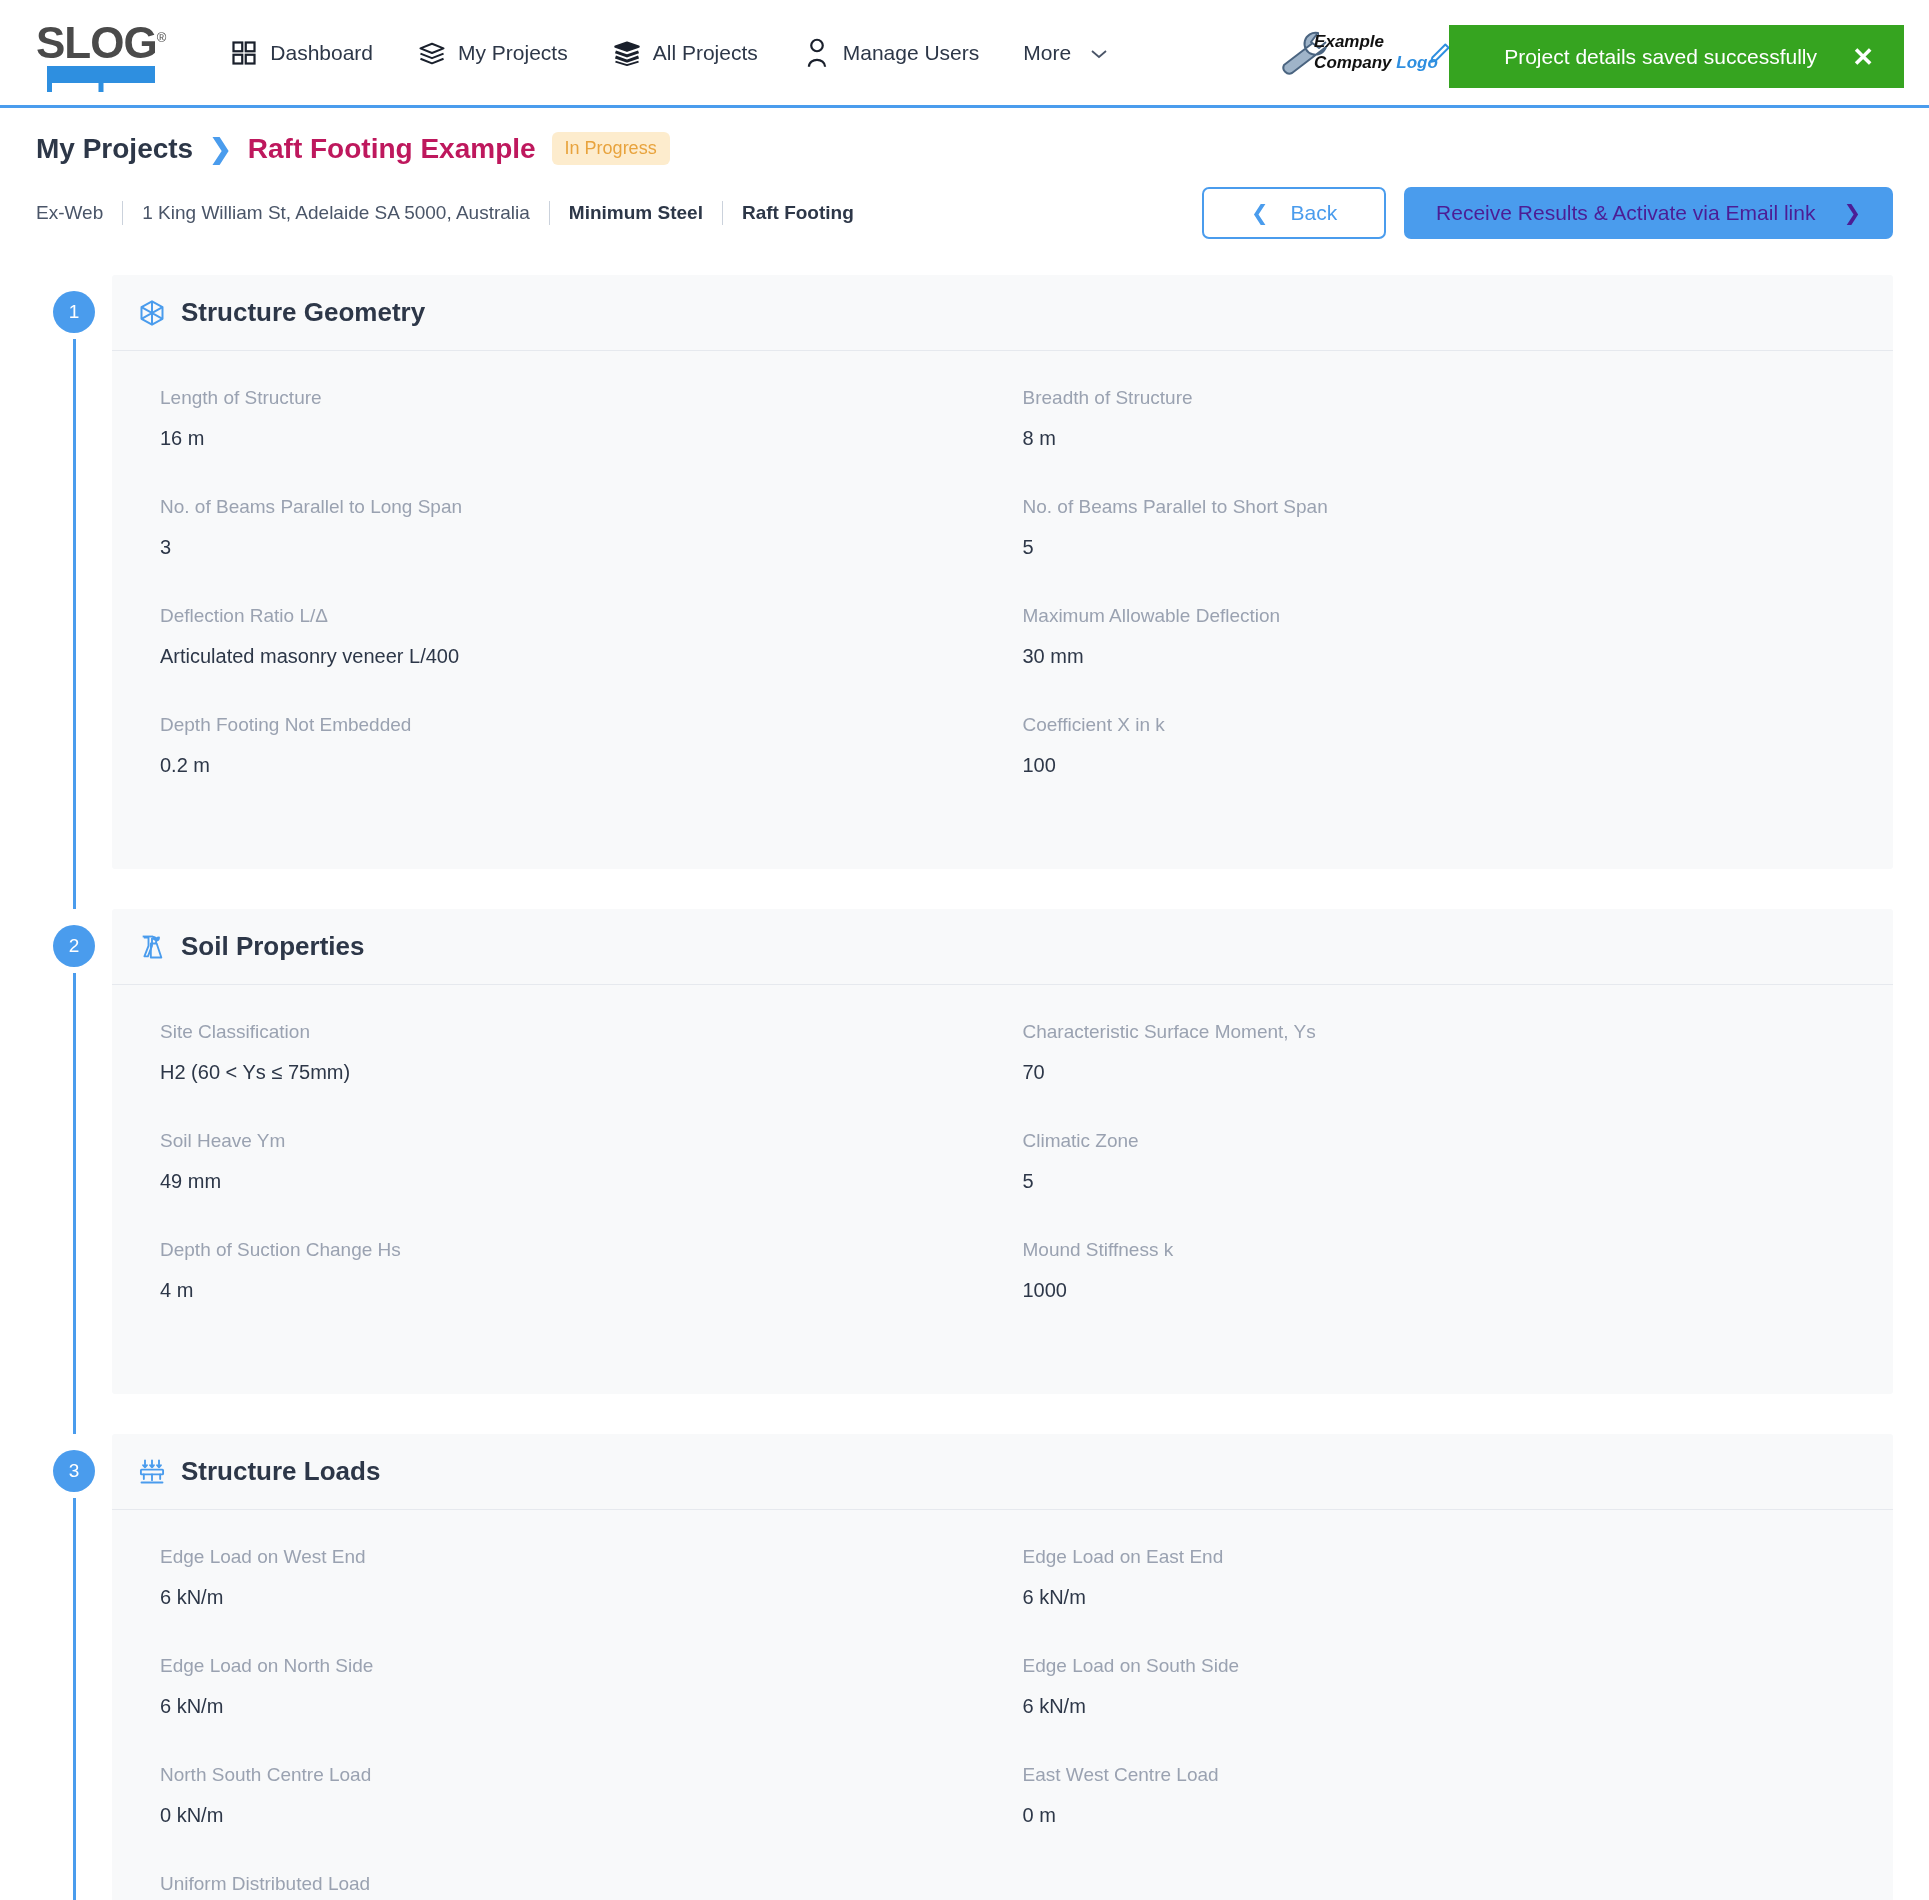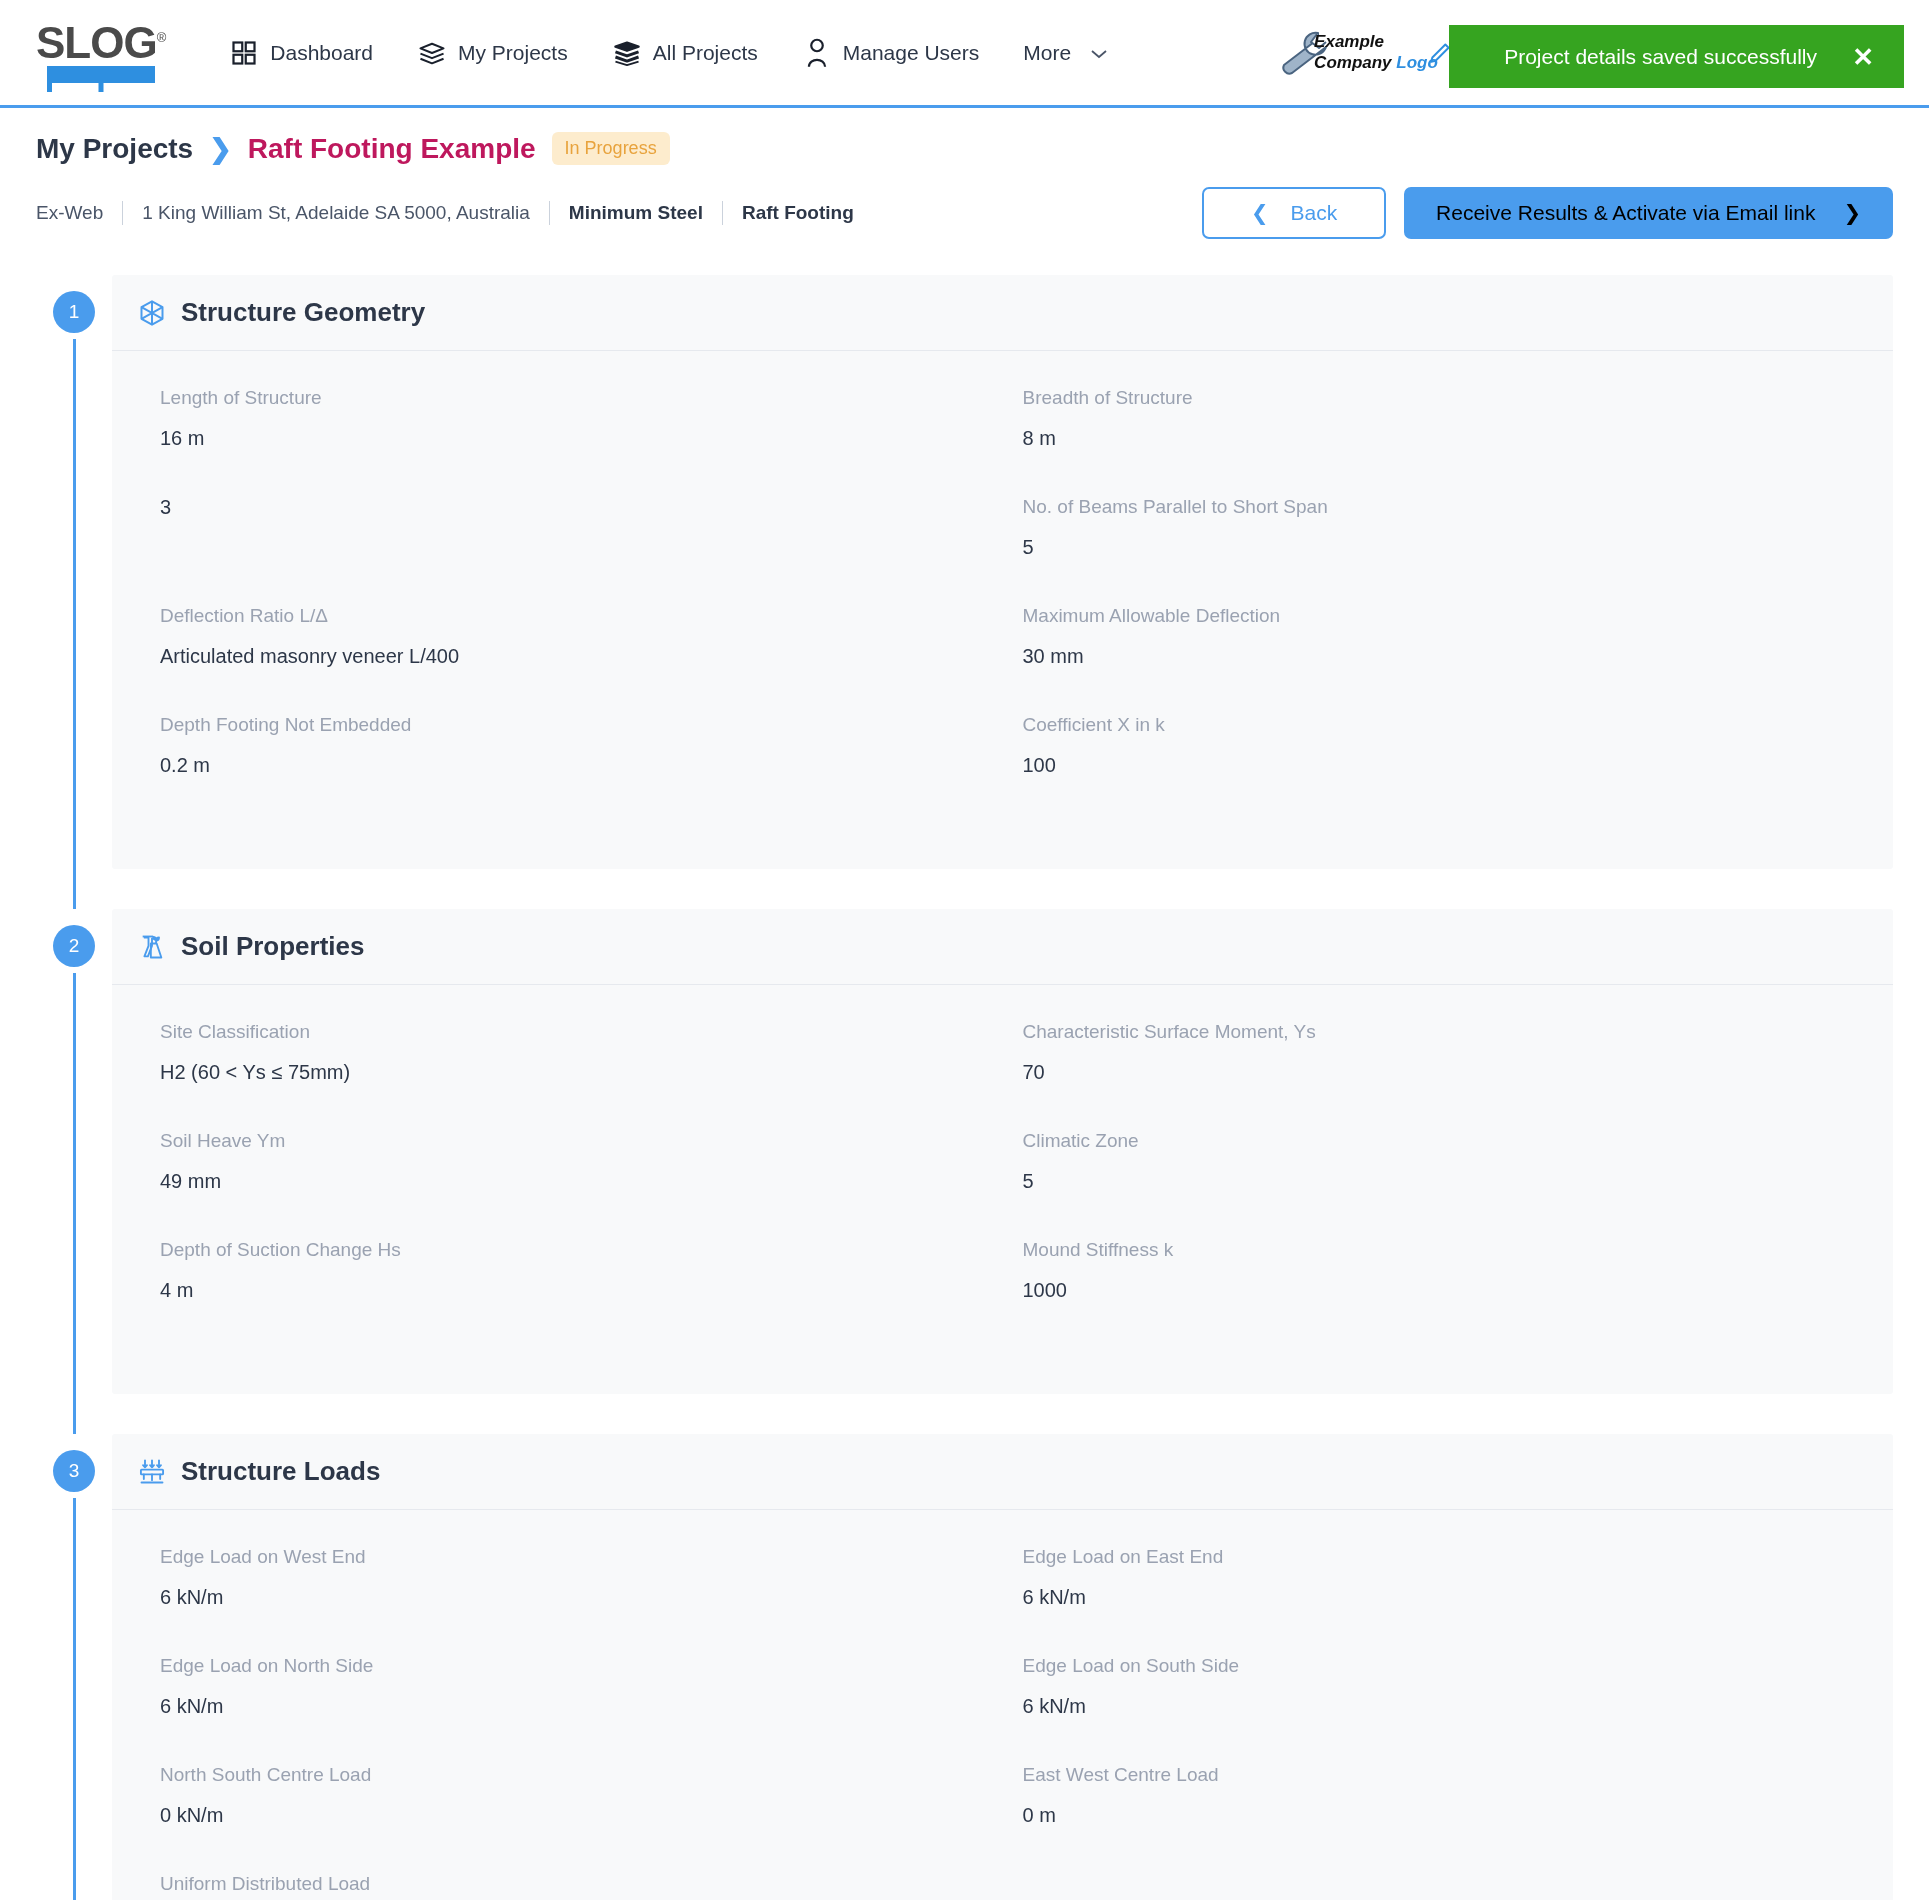--- a/index.html
+++ b/index.html
@@ -130,21 +130,21 @@
   .sc-div { width: 1px; height: 24px; background: #cbd2dc; }
 
   .actions { margin-left: auto; display: flex; align-items: center; gap: 18px; }
   .btn-back {
     width: 184px; height: 52px; border: 2px solid #4a9ced; border-radius: 7px;
     background: #fff; color: #4a9ced; font-size: 21px;
     display: flex; align-items: center; justify-content: center; gap: 22px; cursor: pointer;
     font-family: "Liberation Sans", sans-serif;
   }
   .btn-primary {
-    height: 52px; border-radius: 7px; background: #4a9ced; border: none; color: #000000;
+    height: 52px; border-radius: 7px; background: #4a9ced; border: none; color: #4c1d95;
     font-size: 21px; padding: 0 32px;
     display: flex; align-items: center; justify-content: center; gap: 28px; cursor: pointer;
     font-family: "Liberation Sans", sans-serif;
     min-width: 460px;
   }
 
   
   .steps { padding: 36px 36px 0 36px; }
   .step {
     display: flex; align-items: flex-start; position: relative;
@@ -375,20 +375,21 @@
           <div class="grid">
             <div class="field">
               <div class="field-label">Length of Structure</div>
               <div class="field-value">16 m</div>
             </div>
             <div class="field">
               <div class="field-label">Breadth of Structure</div>
               <div class="field-value">8 m</div>
             </div>
             <div class="field">
+              <div class="field-label">No. of Beams Parallel to Long Span</div>
               <div class="field-value">3</div>
             </div>
             <div class="field">
               <div class="field-label">No. of Beams Parallel to Short Span</div>
               <div class="field-value">5</div>
             </div>
             <div class="field">
               <div class="field-label">Deflection Ratio L/Δ</div>
               <div class="field-value">Articulated masonry veneer L/400</div>
             </div>

